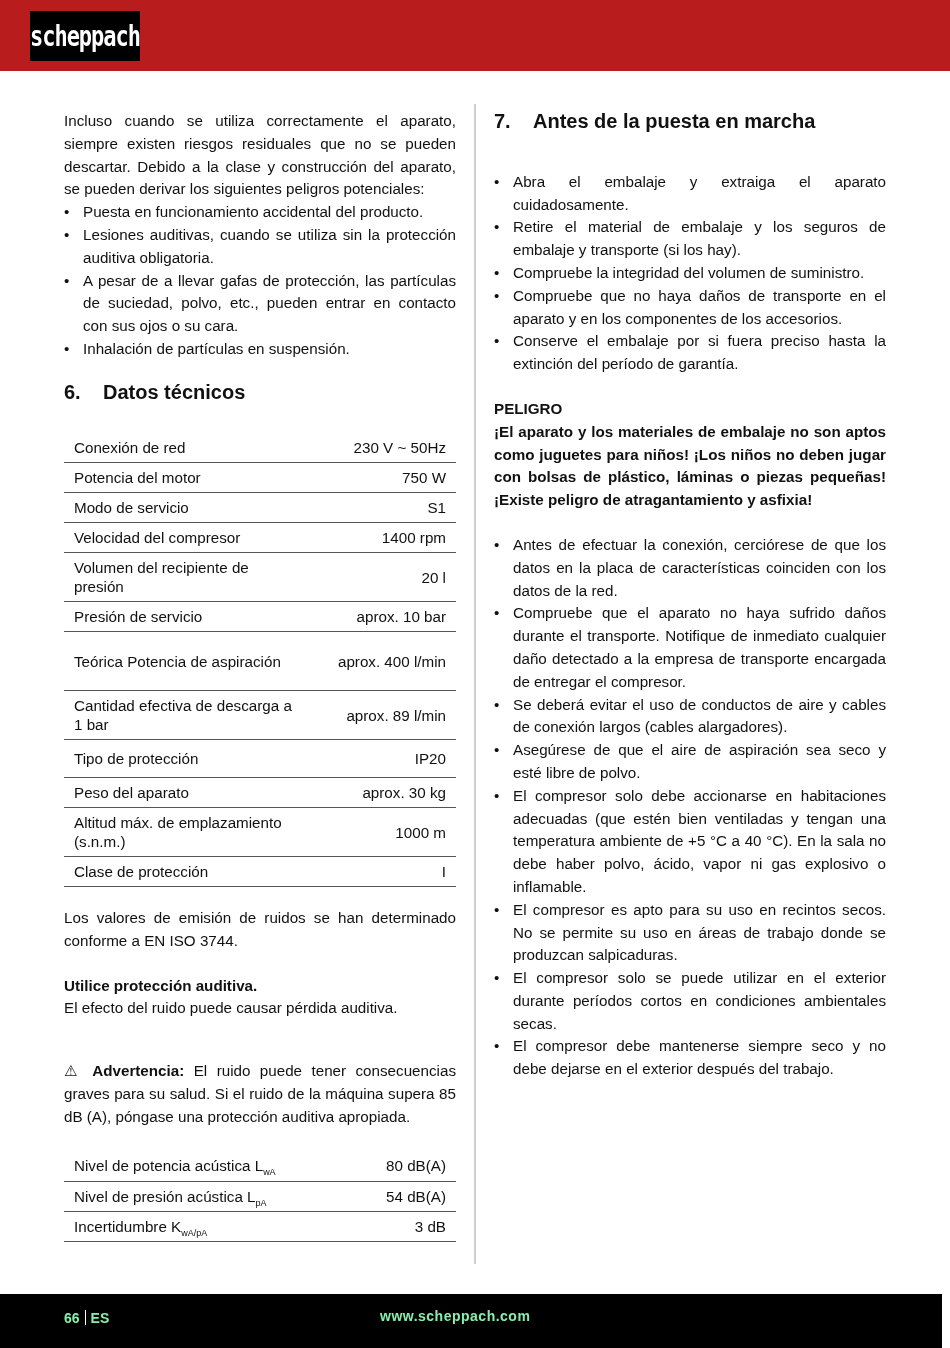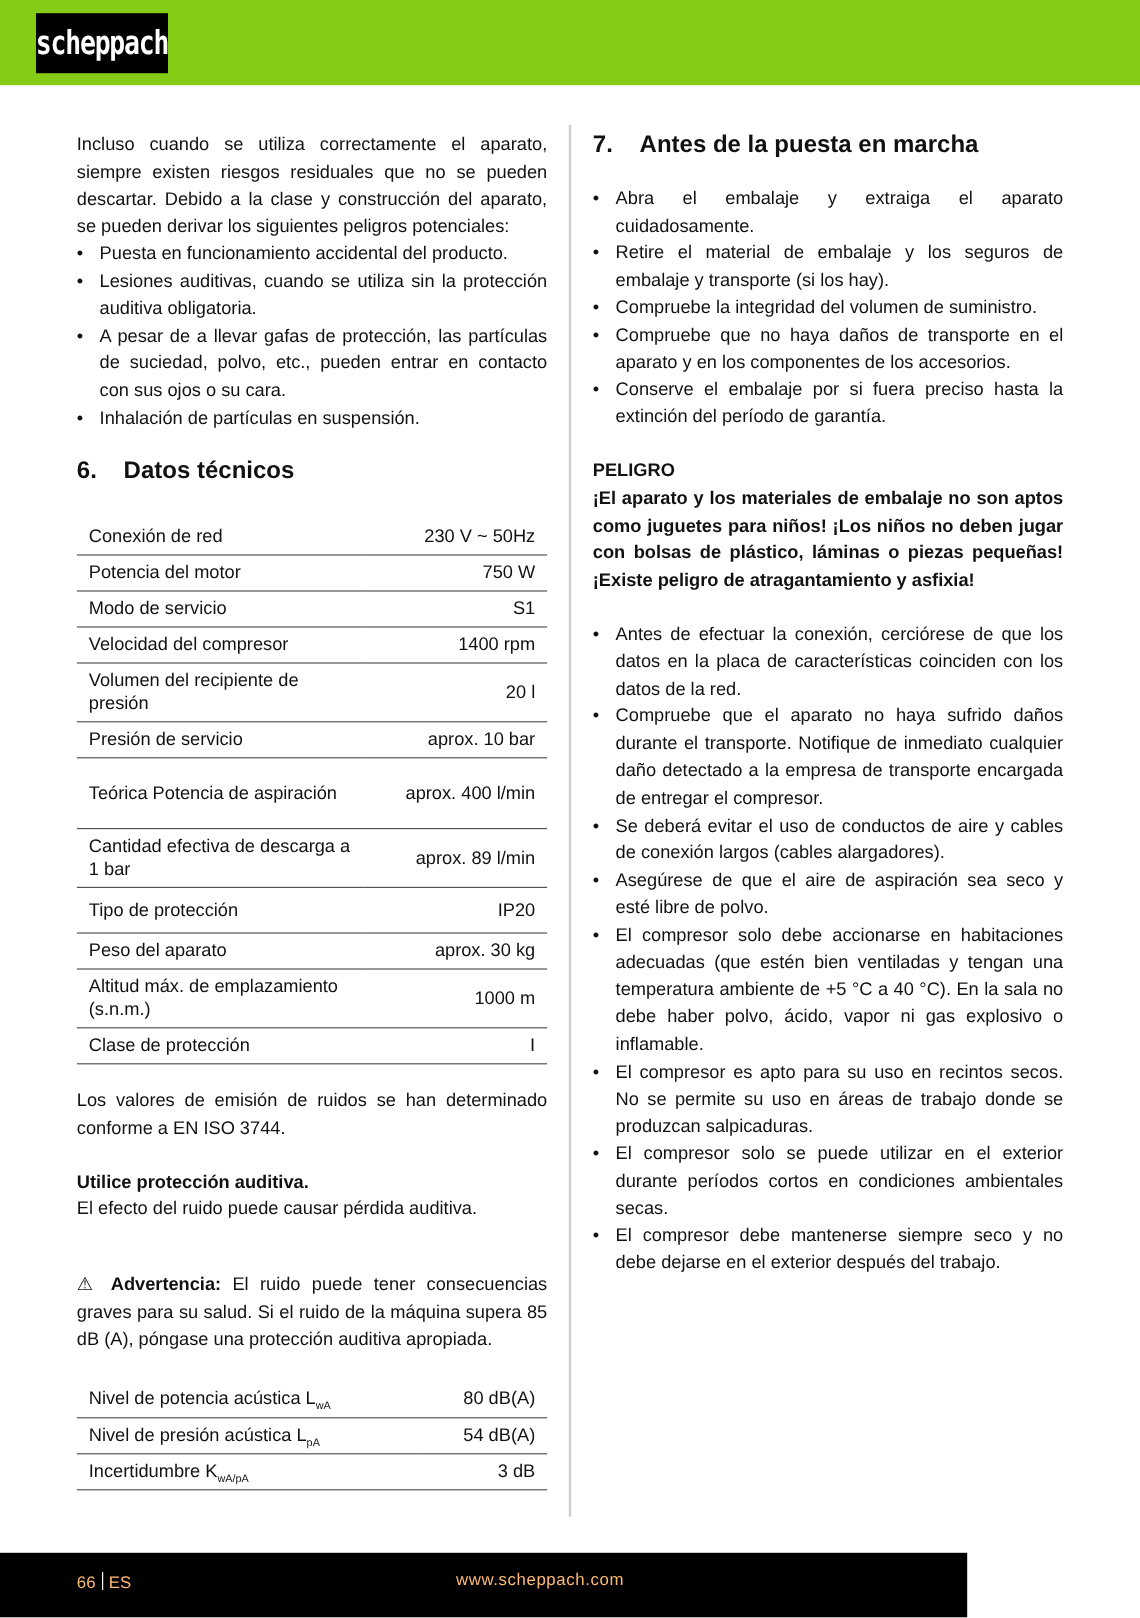--- a/index.html
+++ b/index.html
@@ -1,34 +1,34 @@
 <!DOCTYPE html>
 <html><head>
 <meta charset="utf-8">
 <style>
   html, body { margin:0; padding:0; }
   body { width:950px; height:1348px; position:relative; background:#ffffff; font-family:"Liberation Sans", sans-serif; color:#111; overflow:hidden; }
-  .header { position:absolute; left:0; top:0; width:950px; height:71px; background:#84cc16; }
+  .header { position:absolute; left:0; top:0; width:950px; height:71px; background:#b91c1c; }
   .logo { position:absolute; left:30px; top:16px; width:110px; height:40px; background:#000; color:#fff; font-family:"DejaVu Sans Mono", monospace; font-weight:bold; font-size:22px; letter-spacing:-1px; display:flex; align-items:center; justify-content:center; transform:scaleY(1.25); transform-origin:center; }
   .col { position:absolute; top:110px; width:392px; font-size:15.2px; line-height:22.8px; }
   .col-left { left:64px; }
   .col-right { left:494px; }
   .divider { position:absolute; left:474px; top:104px; width:2px; height:1160px; background:#cfcfcf; }
   p { margin:0; text-align:justify; }
   ul { list-style:none; margin:0; padding:0; }
   ul li { position:relative; padding-left:19px; text-align:justify; }
   ul li::before { content:"•"; position:absolute; left:0; top:0; }
   h2 { margin:0; font-size:20px; font-weight:bold; display:flex; }
   h2 .num { width:39px; display:inline-block; }
   table { width:392px; border-collapse:collapse; font-size:15.2px; line-height:19px; }
   td { padding:0 10px; border-bottom:1.5px solid #555; }
   td.val { text-align:right; white-space:nowrap; }
   .bold { font-weight:bold; }
   sub { font-size:9px; vertical-align:-4px; line-height:0; }
-  .footer { position:absolute; left:0; top:1294px; width:806px; height:54px; background:#000; color:#fdba74; }
+  .footer { position:absolute; left:0; top:1294px; width:942px; height:54px; background:#000; color:#86efac;font-weight:bold; }
   .pageno { position:absolute; left:64px; top:16px; font-size:14px; }
   .pageno .sep { display:inline-block; width:1px; height:15px; background:#fff; margin:0 5px; vertical-align:-2px; }
   .site { position:absolute; left:380px; top:14px; font-size:14px; letter-spacing:0.5px; }
 </style>
 </head>
 <body>
 
 <div class="header">
   <div class="logo">scheppach</div>
 </div>
@@ -123,21 +123,21 @@
         </tr>
   </tbody>
     </table>
 </div>
 
 <div class="col col-right">
   <h2>
     <span class="num">7.</span>
     <span>Antes de la puesta en marcha</span>
   </h2>
-  <ul style="margin-top:22px;">
+  <ul style="margin-top:38px;">
     <li>Abra el embalaje y extraiga el aparato cuidadosamente.</li>
     <li>Retire el material de embalaje y los seguros de embalaje y transporte (si los hay).</li>
     <li>Compruebe la integridad del volumen de suministro.</li>
     <li>Compruebe que no haya daños de transporte en el aparato y en los componentes de los accesorios.</li>
     <li>Conserve el embalaje por si fuera preciso hasta la extinción del período de garantía.</li>
   </ul>
 
   <p style="margin-top:22px;" class="bold">PELIGRO</p>
   <p class="bold">¡El aparato y los materiales de embalaje no son aptos como juguetes para niños! ¡Los niños no deben jugar con bolsas de plástico, láminas o piezas pequeñas! ¡Existe peligro de atragantamiento y asfixia!</p>
 

